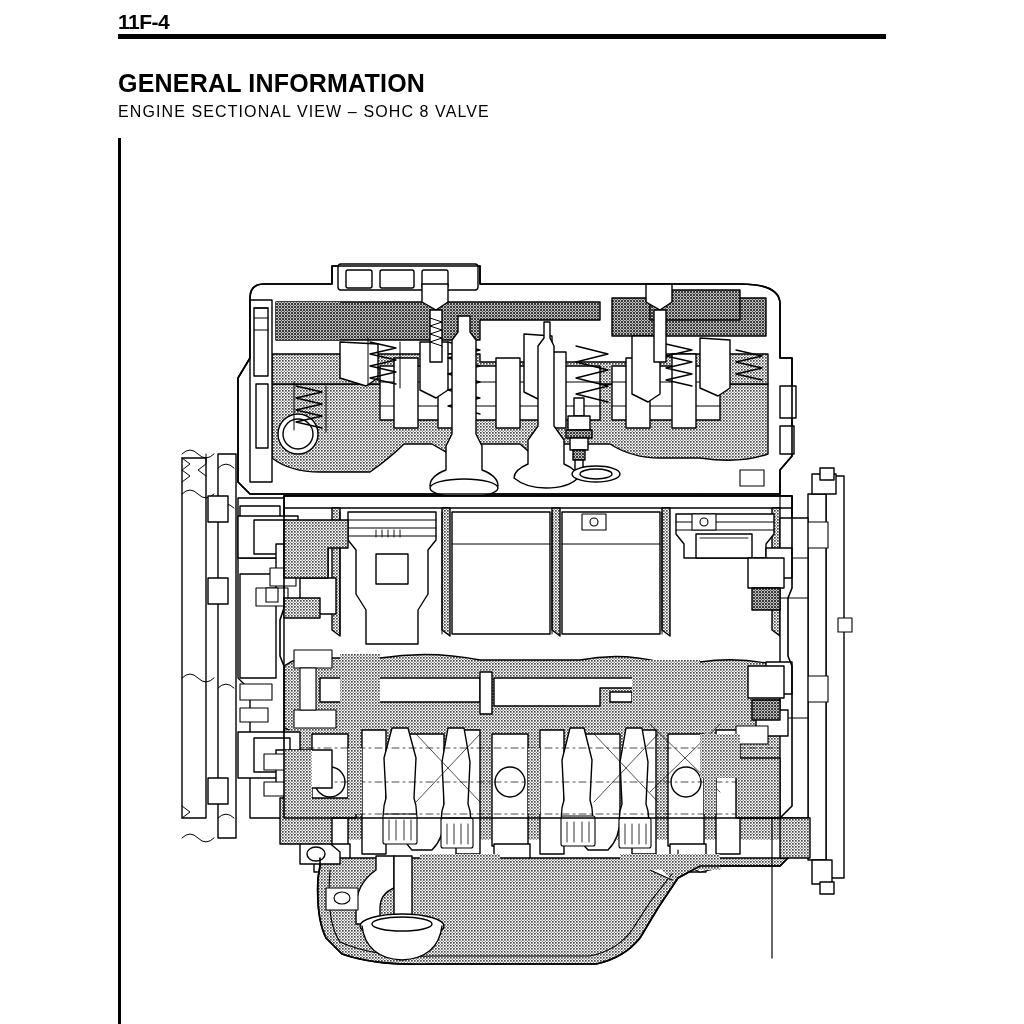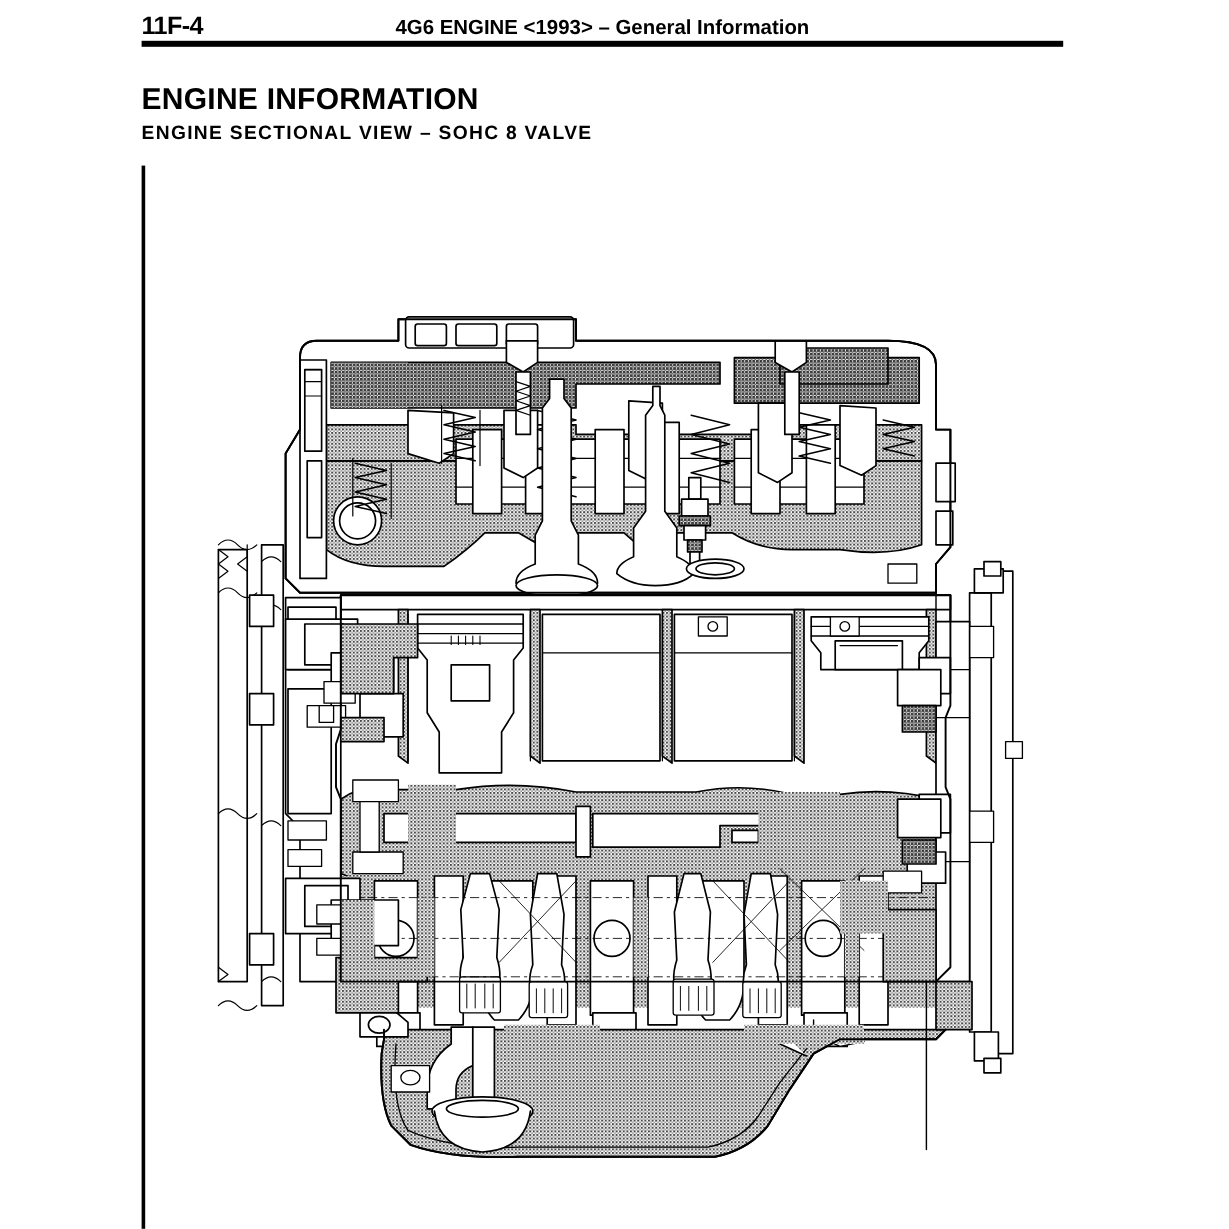--- a/index.html
+++ b/index.html
@@ -63,21 +63,21 @@
     font-weight: bold;
     letter-spacing: 0.2px;
     line-height: 30px;
     white-space: nowrap;
   }
   #subsection-title {
     position: absolute;
     left: 118px;
     top: 88px;
     font-size: 16px;
-    font-weight: bold;
+    font-weight: normal;
     letter-spacing: 1.1px;
     line-height: 22px;
     white-space: nowrap;
   }
 
   
   #margin-rule {
     position: absolute;
     left: 118px;
     top: 138px;
@@ -94,25 +94,24 @@
     width: 690px;
     height: 710px;
   }
   #figure-engine svg { display: block; }
 </style>
 </head>
 <body>
 
 <div id="page-header">
   <div id="folio">11F-4</div>
-  <div id="header-title">4G6  ENGINE  &lt;1993&gt; –  General  Information</div>
 </div>
 <div id="header-rule"></div>
 
-<h1 id="section-title">ENGINE INFORMATION</h1>
+<h1 id="section-title">GENERAL INFORMATION</h1>
 <h2 id="subsection-title">ENGINE  SECTIONAL  VIEW  –  SOHC  8  VALVE</h2>
 
 <div id="margin-rule"></div>
 
 <div id="figure-engine">
 <svg width="690" height="710" viewBox="0 0 690 710" xmlns="http://www.w3.org/2000/svg">
   <defs>
 
     <pattern id="stipple" width="3" height="3" patternUnits="userSpaceOnUse">
       <rect width="3" height="3" fill="#ffffff"></rect>

